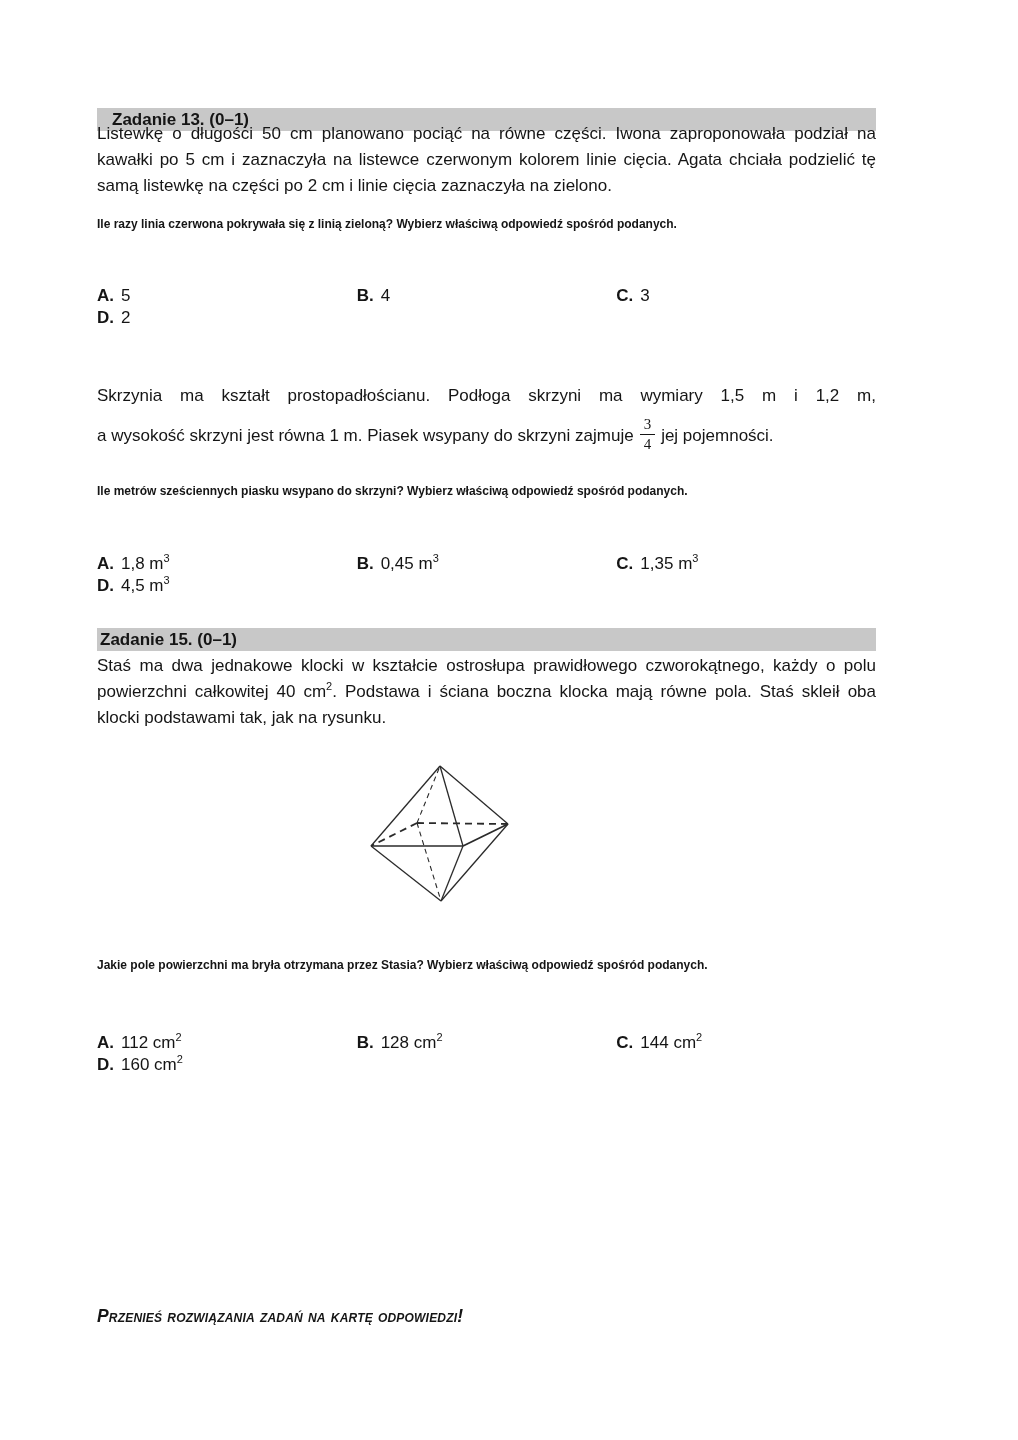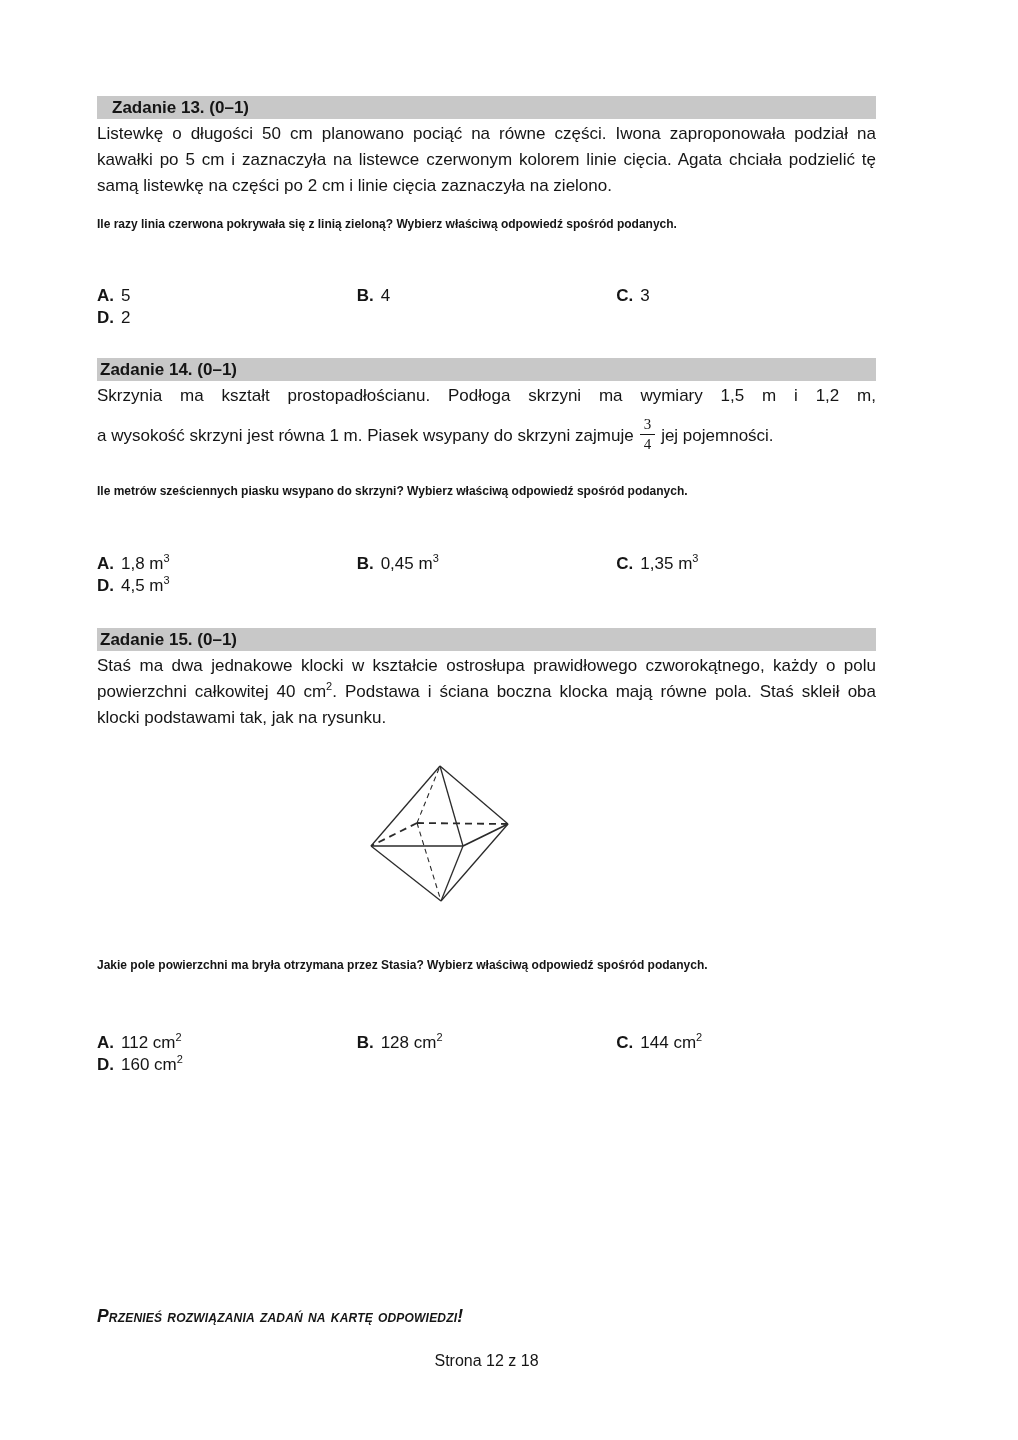--- a/index.html
+++ b/index.html
@@ -35,38 +35,35 @@
   .page-number{text-align:center;font-size:16px;}
   .doc-code{text-align:right;font-size:13px;}
   .doc-code .mid{font-size:17px;}
   svg line{stroke:#2a2a2a;}
 </style>
 </head>
 <body>
 
 <div class="page">
 
-  <div class="abs task-bar" style="top:96px;padding-left:15px;">
+  <div class="abs task-bar" style="top:108px;padding-left:15px;">
     <span>Zadanie 13. (0–1)</span>
   </div>
 
   <div class="abs body-text" style="top:121px;">Listewkę o długości 50 cm planowano pociąć na równe części. Iwona zaproponowała podział na kawałki po 5 cm i zaznaczyła na listewce czerwonym kolorem linie cięcia. Agata chciała podzielić tę samą listewkę na części po 2 cm i linie cięcia zaznaczyła na zielono.</div>
 
   <div class="abs question" style="top:211px;">Ile razy linia czerwona pokrywała się z linią zieloną? Wybierz właściwą odpowiedź spośród podanych.</div>
 
   <div class="abs answers" style="top:285px;">
     <div class="answer"><b>A.</b><span>5</span></div>
     <div class="answer"><b>B.</b><span>4</span></div>
     <div class="answer"><b>C.</b><span>3</span></div>
     <div class="answer"><b>D.</b><span>2</span></div>
   </div>
 
-  <div class="abs task-bar" style="top:358px;">
-    <span>Zadanie 14. (0–1)</span>
-  </div>
 
   <div class="abs" style="top:383px;">
     <div class="justify-line">Skrzynia ma kształt prostopadłościanu. Podłoga skrzyni ma wymiary 1,5 m i 1,2 m,</div>
     <div class="frac-line">
       <span>a wysokość skrzyni jest równa 1 m. Piasek wsypany do skrzyni zajmuje</span><span class="frac"><span class="num">3</span><span class="den">4</span></span><span>jej pojemności.</span>
     </div>
   </div>
 
   <div class="abs question" style="top:478px;">Ile metrów sześciennych piasku wsypano do skrzyni? Wybierz właściwą odpowiedź spośród podanych.</div>
 
@@ -106,16 +103,15 @@
 
   <div class="abs answers" style="top:1032px;">
     <div class="answer"><b>A.</b><span>112 cm</span><sup>2</sup></div>
     <div class="answer"><b>B.</b><span>128 cm</span><sup>2</sup></div>
     <div class="answer"><b>C.</b><span>144 cm</span><sup>2</sup></div>
     <div class="answer"><b>D.</b><span>160 cm</span><sup>2</sup></div>
   </div>
 
   <div class="abs footer-note" style="top:1306px;">Przenieś rozwiązania zadań na kartę odpowiedzi!</div>
 
-  <div class="abs page-number" style="top:1352px;">Strona 12 z 18</div>
 
 
 </div>
 
 </body></html>

